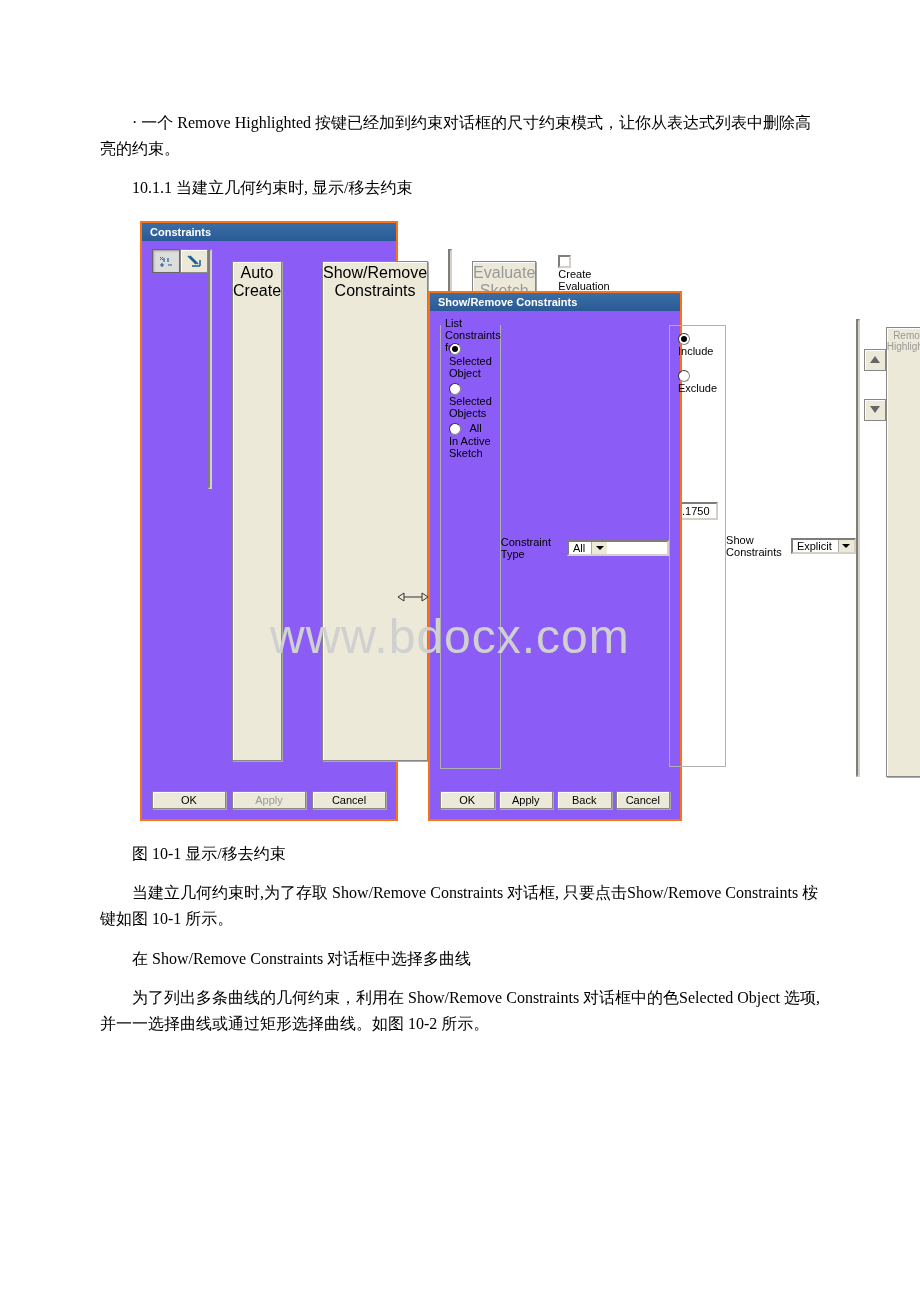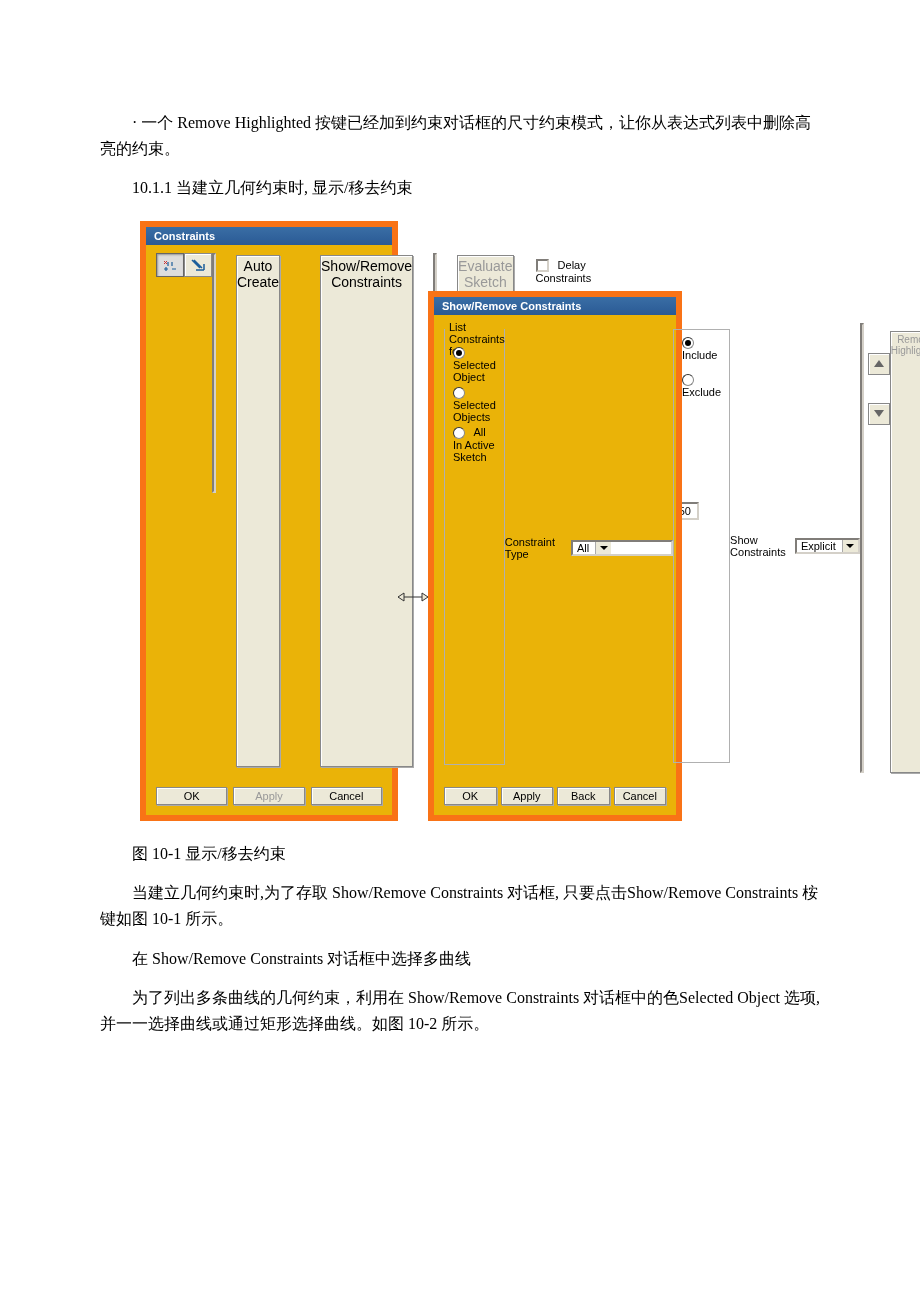--- a/index.html
+++ b/index.html
@@ -32,22 +32,22 @@
     left: 130px;
     font-size: 48px;
     color: #d0d0d0;
     font-family: Arial, sans-serif;
     pointer-events: none;
     z-index: 5;
     letter-spacing: 1px;
   }
   
   .dialog {
-    background: #eab308;
-    border: 6px solid #f97316;
+    background: #8b5cf6;
+    border: 2px solid #f97316;
     font-family: Tahoma, Arial, sans-serif;
     font-size: 11px;
     color: #000;
     display: flex;
     flex-direction: column;
     position: relative;
   }
   .titlebar {
     background: linear-gradient(to bottom, #3a6ea5, #2a5a95);
     color: #fff;
@@ -76,24 +76,24 @@
     padding: 2px 0;
     text-align: center;
     flex: 1;
     font-family: Tahoma, Arial, sans-serif;
   }
   .btn.disabled { color: #999; }
   .wide-btn {
     background: #ece9d8;
     border: 1px solid #888;
     box-shadow: inset 1px 1px 0 #fff, 1px 1px 0 #aaa;
-    font-size: 14px;
+    font-size: 16px;
     padding: 2px 0;
     text-align: center;
-    margin: 2px 20px;
+    margin: 12px 20px;
     font-family: Tahoma, Arial, sans-serif;
   }
   .wide-btn.disabled { color: #999; }
   .listbox {
     border: 2px inset #d4d0c8;
     background: #fff;
     flex: 1;
   }
   .toggle-row {
     display: flex;
@@ -246,20 +246,21 @@
   .connector svg { display: block; }
 </style>
 </head>
 <body>
 
 <div class="page">
   <p class="para" style="text-indent:2em;">· 一个 Remove Highlighted 按键已经加到约束对话框的尺寸约束模式，让你从表达式列表中删除高亮的约束。</p>
   <p class="para">10.1.1 当建立几何约束时, 显示/移去约束</p>
 
   <div class="figure-wrap">
+    <div class="watermark">www.bdocx.com</div>
 
     <div class="dialog" style="width:258px; height:600px;">
       <div class="titlebar">Constraints</div>
       <div class="dlg-body">
         <div class="toggle-row">
           <div class="toggle-btn active">
             <svg width="16" height="14">
               <path d="M2 11 L6 11 M4 9 L4 13 M10 11 L14 11 M6 4 L6 8 M10 4 L10 8" stroke="#1b5e9b" stroke-width="1.2" fill="none"></path>
               <path d="M2 3 L5 6 M2 6 L5 3" stroke="#c33" stroke-width="1"></path>
             </svg>
@@ -271,21 +272,21 @@
             </svg>
           </div>
         </div>
         <div class="listbox" style="height:240px;"></div>
         <div class="wide-btn">Auto Create</div>
         <div class="wide-btn">Show/Remove Constraints</div>
         <div class="listbox" style="height:70px;"></div>
         <div class="wide-btn disabled">Evaluate Sketch</div>
         <div class="opt-line" style="margin:6px 2px;">
           <span class="checkbox"></span>
-          <span>Delay Constraints</span>
+          <span>Create Evaluation</span>
         </div>
         <div class="row-flex">
           <span>Text Height</span>
           <div class="textfield">3.1750</div>
         </div>
       </div>
       <div class="btn-row">
         <div class="btn">OK</div>
         <div class="btn disabled">Apply</div>
         <div class="btn">Cancel</div>

